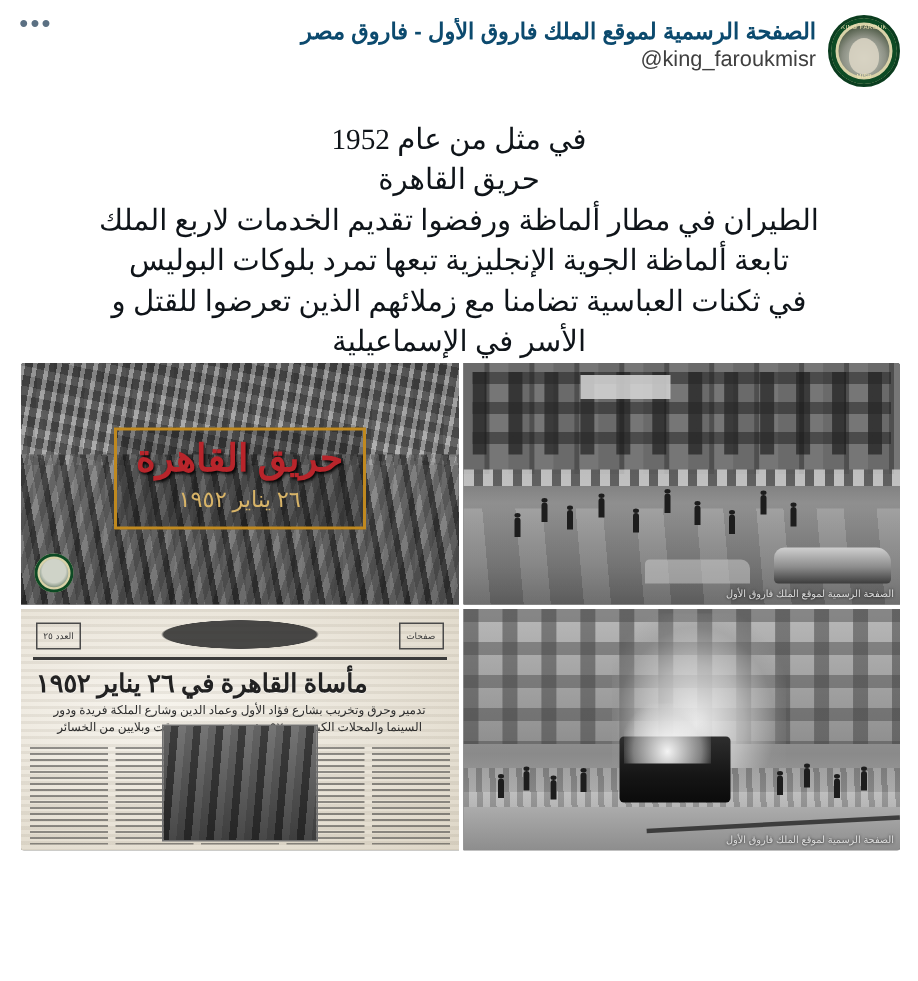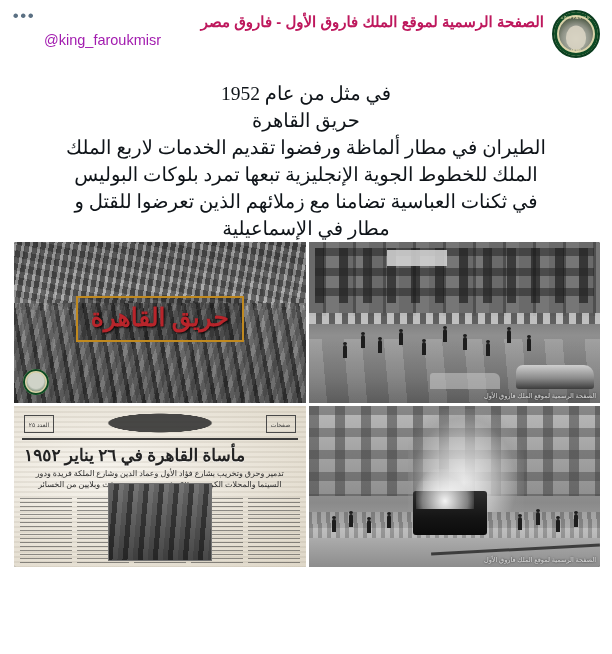--- a/index.html
+++ b/index.html
@@ -86,32 +86,32 @@
   }
 
   .names {
     flex: 1 1 auto;
     padding-top: 2px;
     min-width: 0;
   }
   .display-name {
     font-size: 15px;
     font-weight: bold;
-    color: #be185d;
+    color: #0c4a6e;
     line-height: 19px;
     white-space: nowrap;
     overflow: hidden;
     text-overflow: ellipsis;
   }
   .handle {
     font-size: 14.5px;
-    color: #a21caf;
+    color: #404040;
     line-height: 19px;
     direction: ltr;
-    text-align: left;
+    text-align: right;
   }
   .more-btn {
     flex: 0 0 24px;
     width: 24px;
     height: 20px;
     color: #5b7083;
     font-size: 17px;
     line-height: 12px;
     text-align: center;
     letter-spacing: 1.5px;
@@ -508,35 +508,36 @@
       <div class="handle">@king_faroukmisr</div>
     </div>
 
     <div class="more-btn">•••</div>
   </div>
 
   <div class="tweet-text">
     <span class="line">في مثل من عام 1952</span>
     <span class="line">حريق القاهرة</span>
     <span class="line">الطيران في مطار ألماظة ورفضوا تقديم الخدمات لاربع الملك</span>
-    <span class="line">الملك للخطوط الجوية الإنجليزية تبعها تمرد بلوكات البوليس</span>
+    <span class="line">تابعة ألماظة الجوية الإنجليزية تبعها تمرد بلوكات البوليس</span>
     <span class="line">في ثكنات العباسية تضامنا مع زملائهم الذين تعرضوا للقتل و</span>
-    <span class="line">مطار في الإسماعيلية</span>
+    <span class="line">الأسر في الإسماعيلية</span>
   </div>
 
 
   <div class="media-grid">
 
     <div class="cell">
       <div class="poster">
         <div class="poster-ruin-top"></div>
       </div>
       <div class="poster-badge"></div>
       <div class="poster-title">
         <span class="t1">حريق القاهرة</span>
+        <span class="t2">٢٦ يناير ١٩٥٢</span>
       </div>
     </div>
 
     <div class="cell">
       <div class="street">
         <div class="st-building"></div>
         <div class="st-windows"></div>
         <div class="st-sign"></div>
         <div class="st-awning"></div>
         <div class="st-road"></div>

